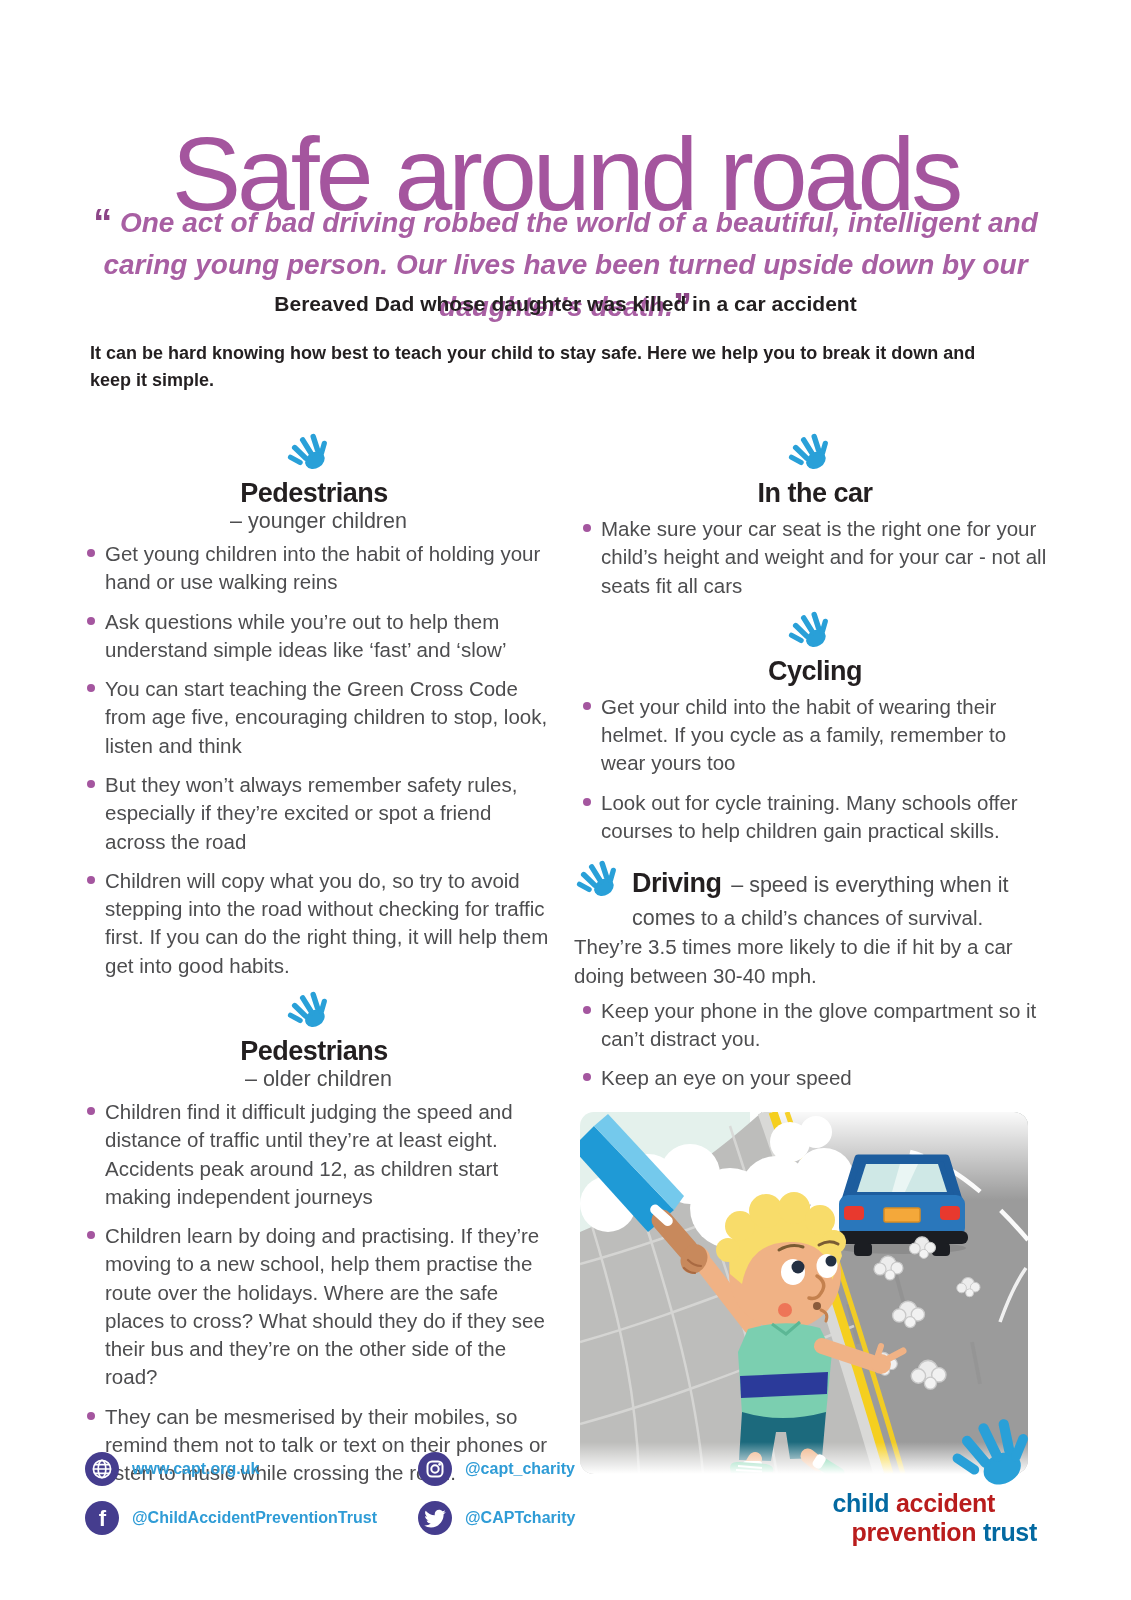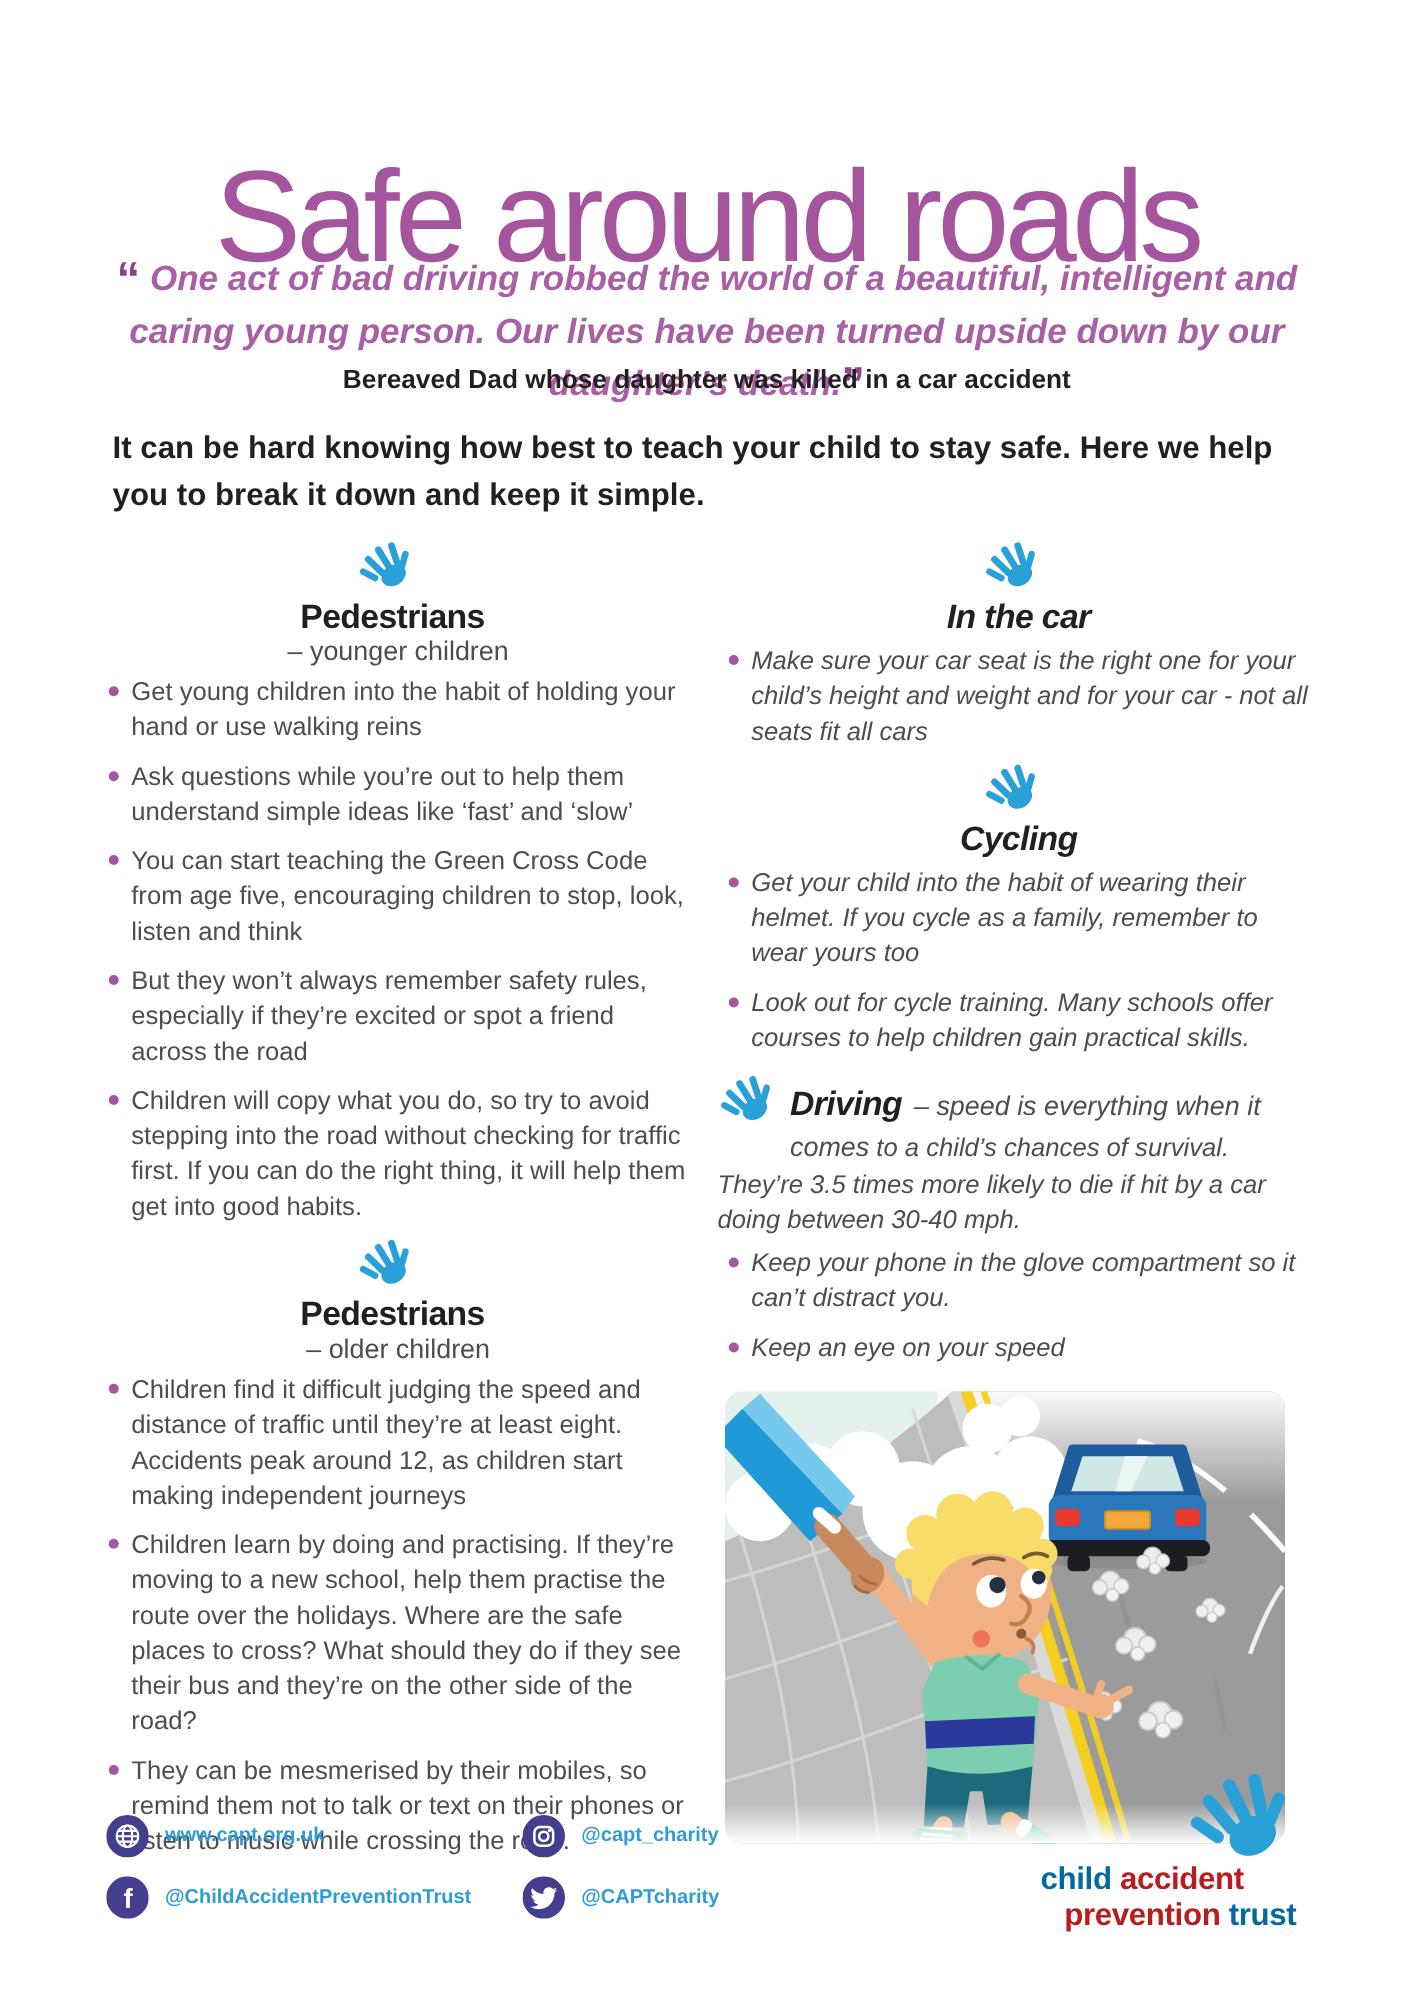--- a/index.html
+++ b/index.html
@@ -16,26 +16,26 @@
     position:absolute; top:202px; left:50px; right:50px; text-align:center;
     font-style:italic; font-size:28px; line-height:1.5; color:#a85fa3; font-weight:bold;
   }
   .qmark { font-style:normal; font-weight:bold; color:#8c4587; font-size:38px; line-height:0; vertical-align:-4px; }
   .attribution {
     position:absolute; top:292px; left:0; width:100%; text-align:center;
     font-size:21px; font-weight:bold; color:#231f20;
   }
   .intro {
     position:absolute; top:340px; left:90px; width:930px;
-    font-size:25px; font-weight:bold; line-height:1.5; color:#231f20;
+    font-size:18px; font-weight:bold; line-height:1.5; color:#231f20;
   }
   
   .columns { position:absolute; top:438px; left:78px; display:flex; gap:24px; }
   .col-left  { width:472px; }
-  .col-right { width:482px;font-style:italic; }
+  .col-right { width:482px; }
   .sec-head { display:flex; align-items:center; margin:4px 0 4px;flex-direction:column; }
   .hand-icon { width:52px; height:46px; color:#29a0d8; flex:none; margin:-10px 6px 0 0; }
   .sec-title { font-size:27px; margin:0; color:#231f20; font-weight:bold; letter-spacing:-0.5px; }
   .sec-sub { font-size:21.5px; color:#4d4d4f; margin-left:9px; }
   ul.bullets { list-style:none; margin:6px 0 20px; padding:0; }
   .bullets li {
     position:relative; padding-left:27px; margin:0 0 11px;
     font-size:20.5px; line-height:1.38; color:#4d4d4f;
   }
   .bullets li::before {

